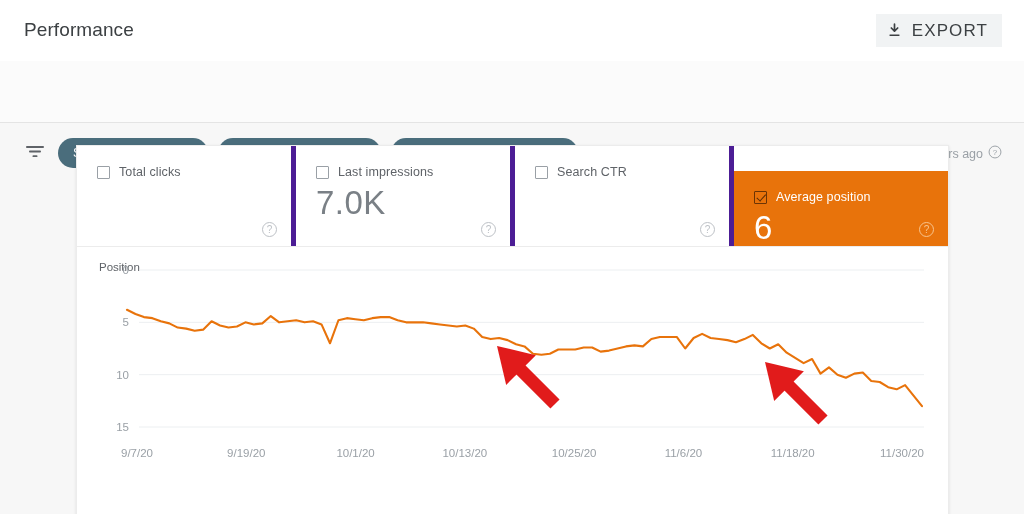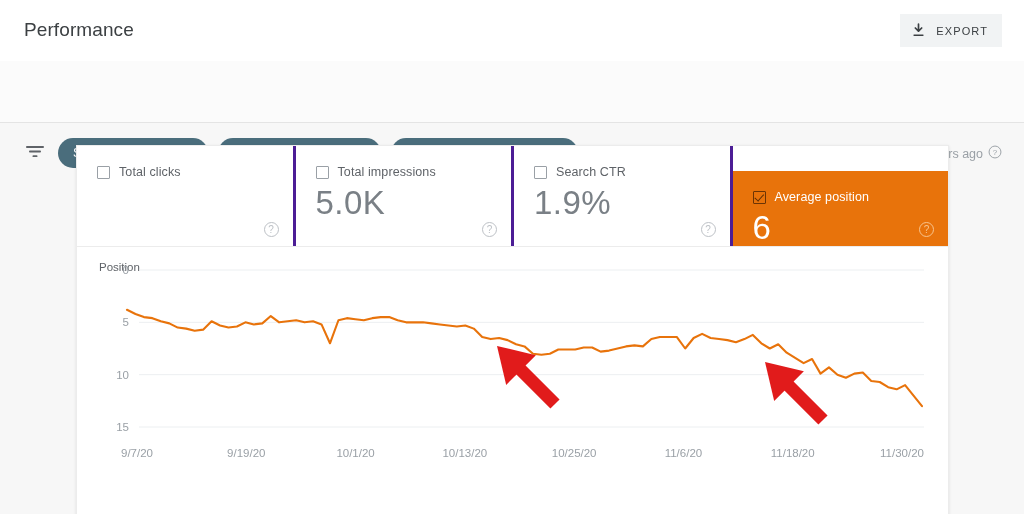--- a/index.html
+++ b/index.html
@@ -22,21 +22,21 @@
     letter-spacing: .1px;
   }
   .export-btn {
     position: absolute; right: 22px; top: 14px;
     height: 33px; padding: 0 14px 0 10px;
     background: #f1f3f4;
     display: flex; align-items: center; gap: 9px;
     cursor: pointer; border: none;
   }
   .export-label {
-    font-size: 11px; color: #3c4043; letter-spacing: 1.1px; font-weight: 500;
+    font-size: 17px; color: #3c4043; letter-spacing: 1.1px; font-weight: 500;
   }
   .dl-icon { width: 17px; height: 17px; display:block; }
 
   
   .filterbar {
     position: absolute; left: 0; top: 61px; width: 1024px; height: 62px;
     background: #fbfbfb;
     border-bottom: 1px solid #e4e4e4;
   }
   .filter-icon {
@@ -83,21 +83,21 @@
   
   .card {
     position: absolute; left: 76px; top: 145px; width: 873px; height: 375px;
     background: #ffffff;
     border: 1px solid #ececec;
     box-shadow: 0 1px 3px rgba(0,0,0,.10);
   }
   .metrics { display: flex; height: 101px; border-bottom: 1px solid #ececec; }
   .metric {
     position: relative; flex: 1 1 0;
-    border-right: 3px solid #4c1d95;
+    border-right: 5px solid #4c1d95;
     padding: 19px 0 0 20px; cursor: pointer;
   }
   .metric:last-child { border-right: none; }
   .metric.active { background: #e8730b; margin-top: 25px; }
   .metric-head { display: flex; align-items: center; gap: 9px; }
   .cbox {
     width: 13px; height: 13px; border: 1.6px solid #9aa0a6; border-radius: 1px;
     flex: 0 0 auto; position: relative; background: transparent;
   }
   .metric.active .cbox { border-color: #6b3405; }
@@ -218,32 +218,31 @@
       <div class="metric-head">
         <span class="cbox"></span>
         <span class="metric-name">Total clicks</span>
       </div>
       <div class="help">?</div>
     </div>
 
     <div class="metric">
       <div class="metric-head">
         <span class="cbox"></span>
-        <span class="metric-name">Total impressions</span>
-      </div>
-      <div class="metric-value">5.0K</div>
+        <span class="metric-name">Last impressions</span>
+      </div>
+      <div class="metric-value">7.0K</div>
       <div class="help">?</div>
     </div>
 
     <div class="metric">
       <div class="metric-head">
         <span class="cbox"></span>
         <span class="metric-name">Search CTR</span>
       </div>
-      <div class="metric-value">1.9%</div>
       <div class="help">?</div>
     </div>
 
     <div class="metric active">
       <div class="metric-head">
         <span class="cbox checked"></span>
         <span class="metric-name">Average position</span>
       </div>
       <div class="metric-value">6</div>
       <div class="help">?</div>

